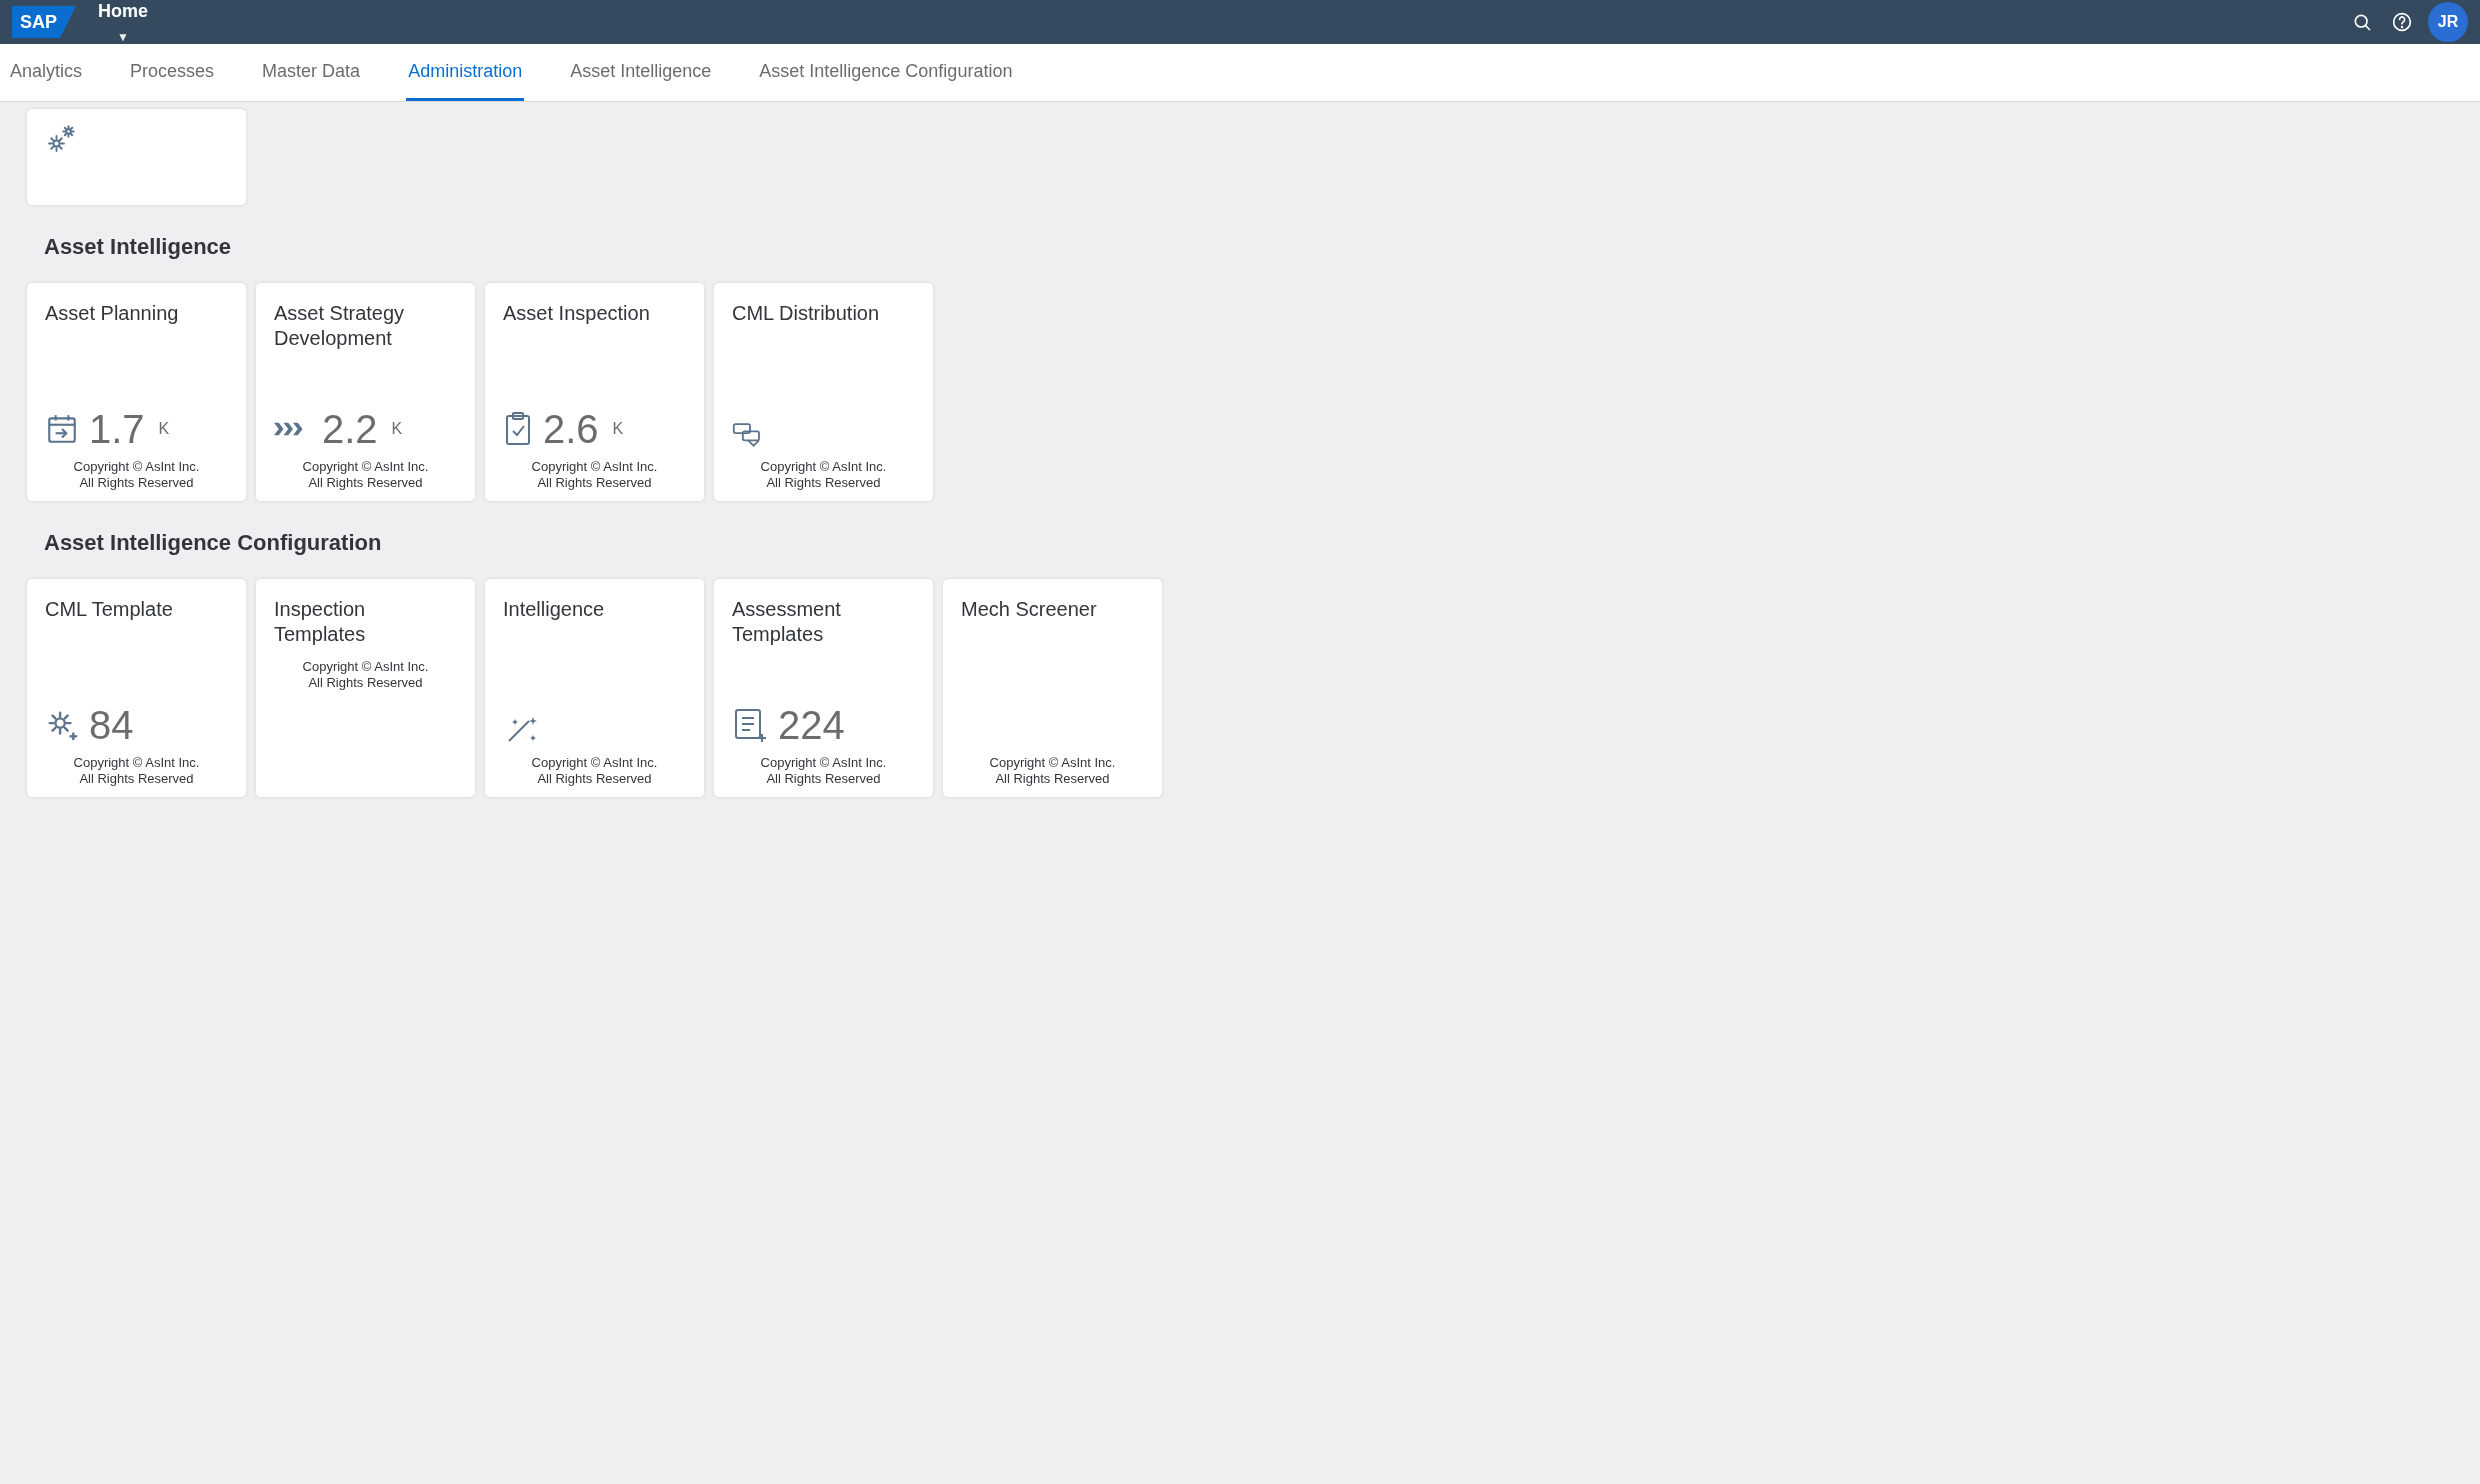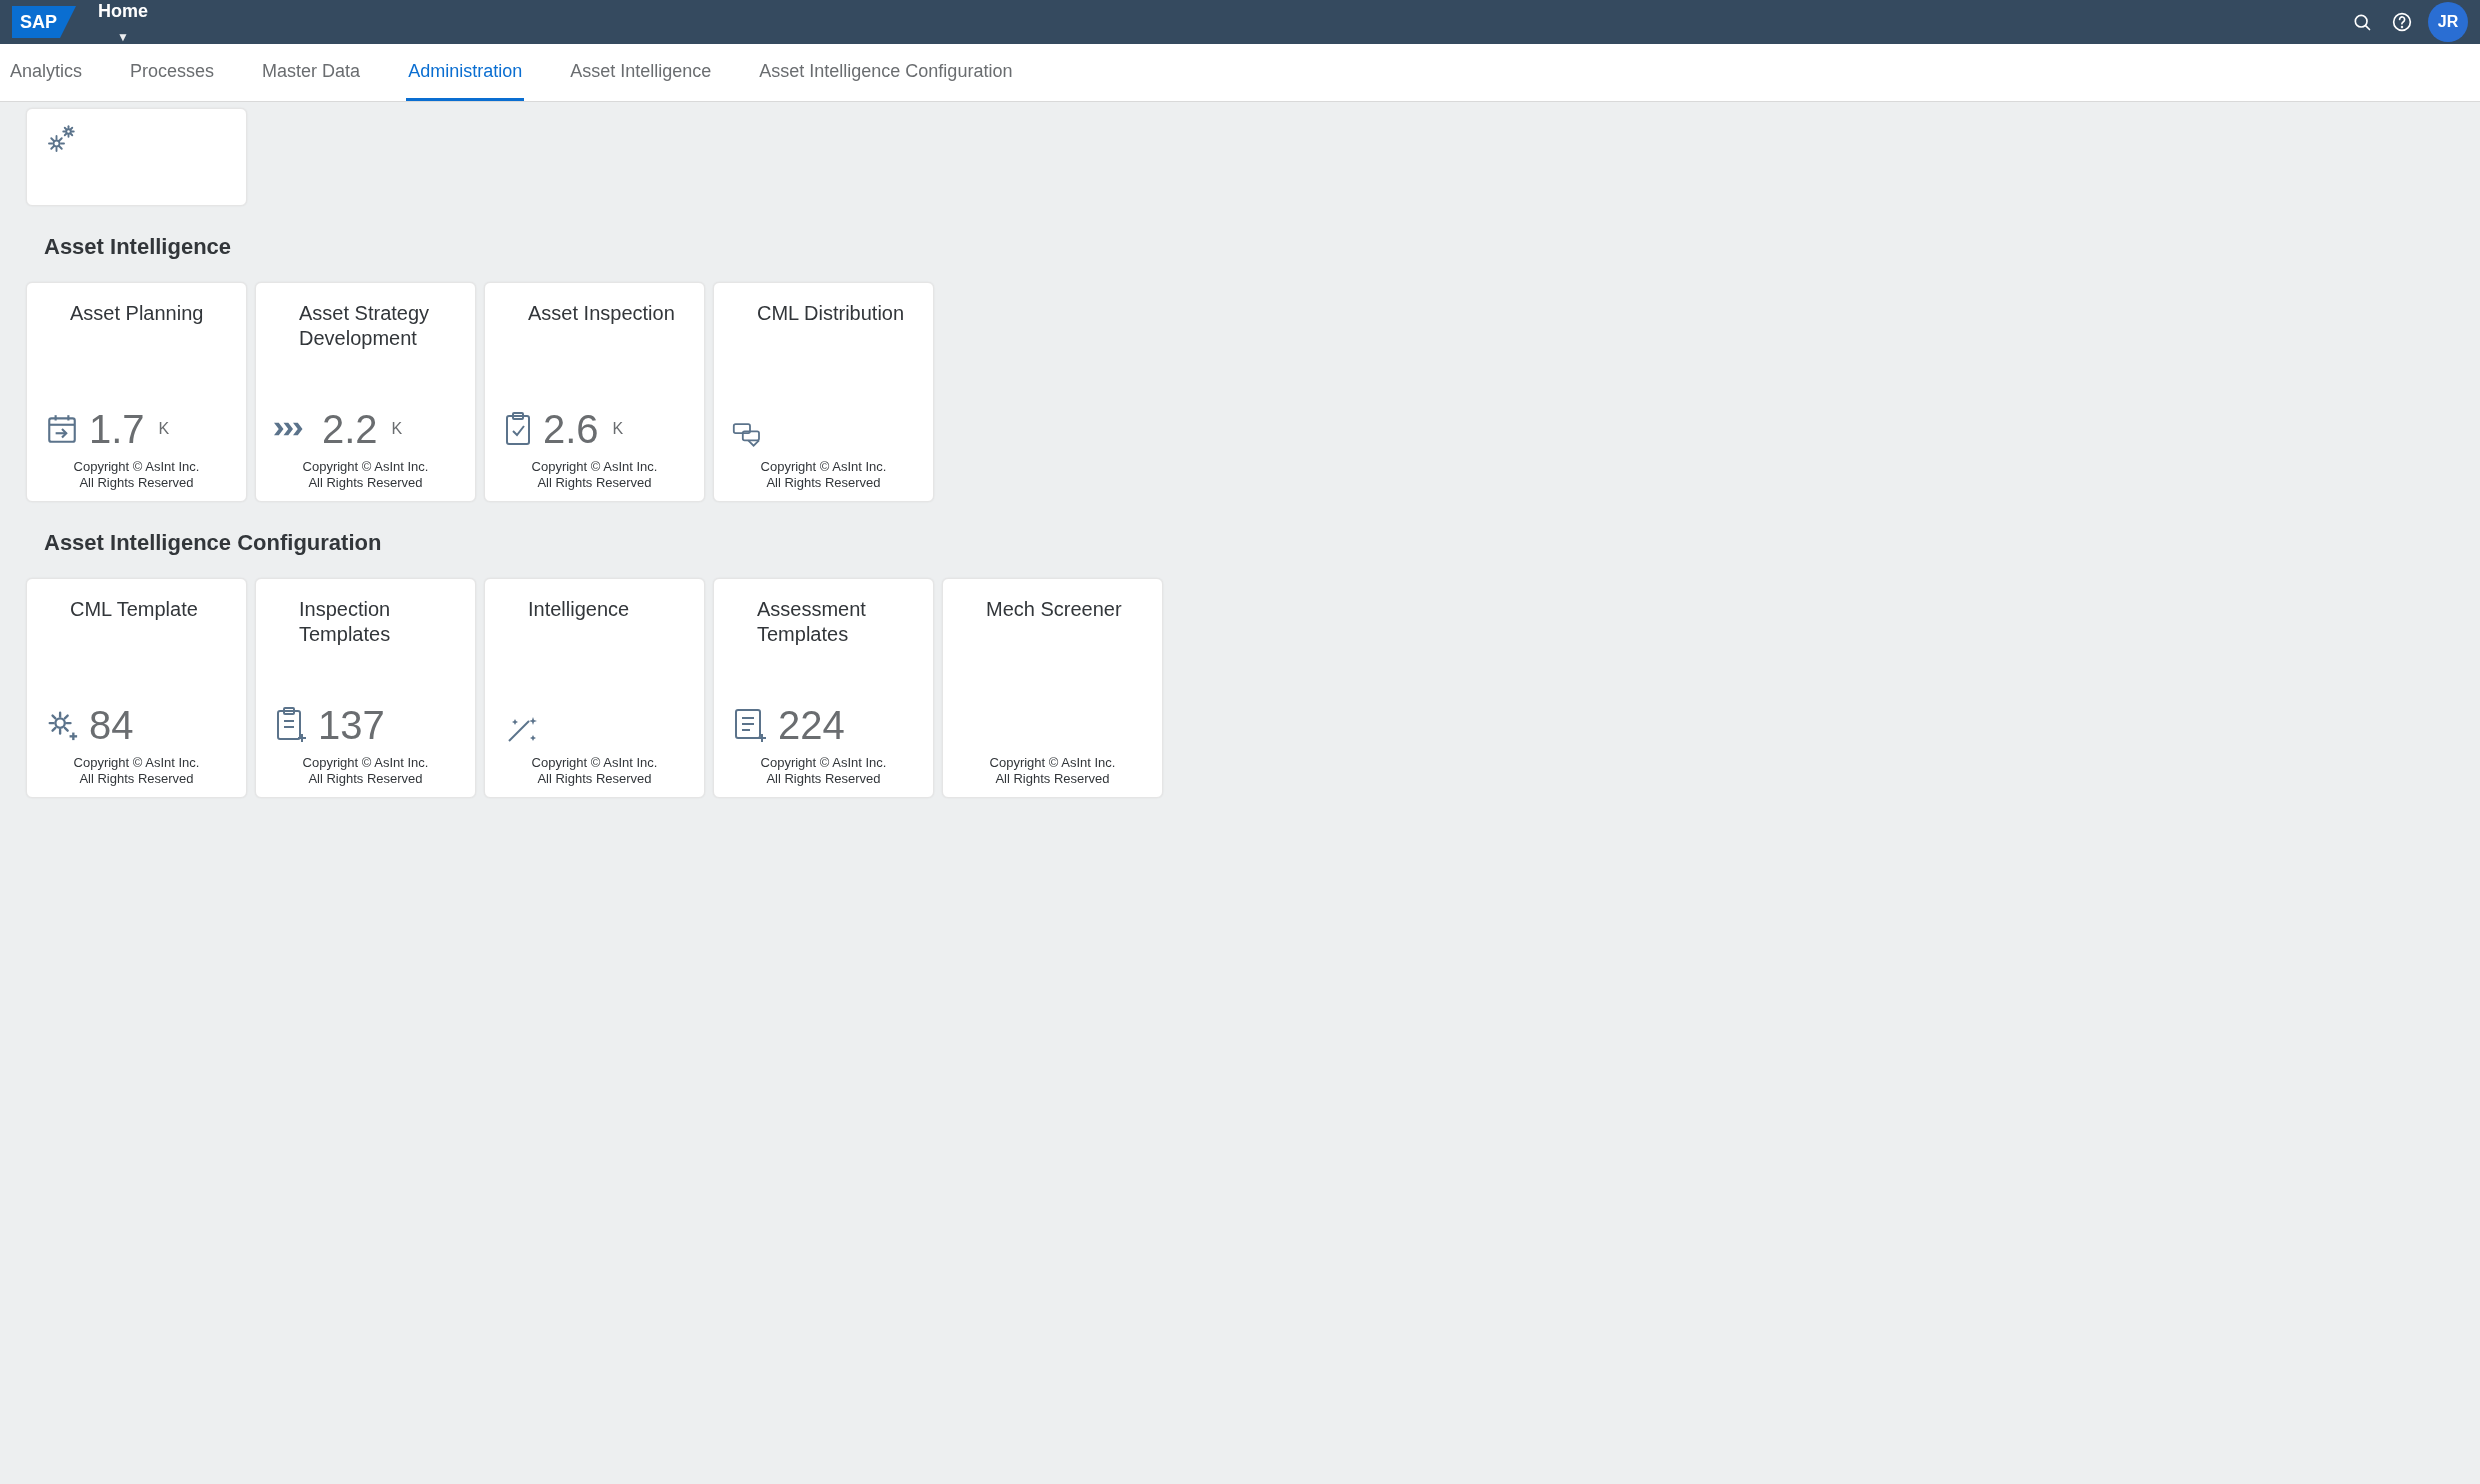--- a/index.html
+++ b/index.html
@@ -85,21 +85,21 @@
 
   .section-title {
     font-size: 22px; color: #32363a; margin: 28px 0 22px 18px;
   }
   .tiles { display: flex; gap: 8px; flex-wrap: wrap; }
   .tile {
     width: 221px; height: 220px; background: #fff; border: 1px solid #e5e5e5;
     border-radius: 6px; box-shadow: 0 0 2px rgba(0,0,0,.08);
     display: flex; flex-direction: column; padding: 18px 18px 10px 18px;
   }
-  .tile-title { font-size: 20px; color: #32363a; line-height: 1.25; min-height: 52px; margin-left: 25px; }
+  .tile-title { font-size: 20px; color: #32363a; line-height: 1.25; min-height: 52px; }
   .tile-body { flex: 1; display: flex; align-items: flex-end; }
   .kpi { display: flex; align-items: center; gap: 10px; }
   .kpi-icon { color: #5b738b; display: inline-flex; }
   .kpi-value { font-size: 40px; color: #6a6d70; line-height: 1; }
   .kpi-unit { font-size: 16px; color: #6a6d70; margin-left: 4px; }
   .tile-footer { text-align: center; font-size: 13px; color: #32363a; margin-top: 10px; line-height: 1.25; }
 </style>
 </head>
 <body>
 
@@ -293,35 +293,20 @@
         </div>
       </div>
       <div class="tile-footer">
         <span>Copyright © AsInt Inc.</span><br>
         <span>All Rights Reserved</span>
       </div>
     </div>
 
     <div class="tile">
       <div class="tile-title">Inspection Templates</div>
-      <div class="tile-body">
-        <div class="kpi">
-          <span class="kpi-icon">
-            <svg width="34" height="38" viewBox="0 0 34 38" fill="none" stroke="currentColor" stroke-width="2">
-                <rect x="4" y="5" width="22" height="28" rx="2"></rect>
-                <rect x="10" y="2" width="10" height="6" rx="1"></rect>
-                <line x1="10" y1="15" x2="20" y2="15"></line>
-                <line x1="10" y1="21" x2="20" y2="21"></line>
-                <line x1="24" y1="32" x2="32" y2="32"></line>
-                <line x1="28" y1="28" x2="28" y2="36"></line>
-              </svg>
-          </span>
-          <span class="kpi-value">137</span>
-        </div>
-      </div>
       <div class="tile-footer">
         <span>Copyright © AsInt Inc.</span><br>
         <span>All Rights Reserved</span>
       </div>
     </div>
 
     <div class="tile">
       <div class="tile-title">Intelligence</div>
       <div class="tile-body">
         <div class="kpi">

